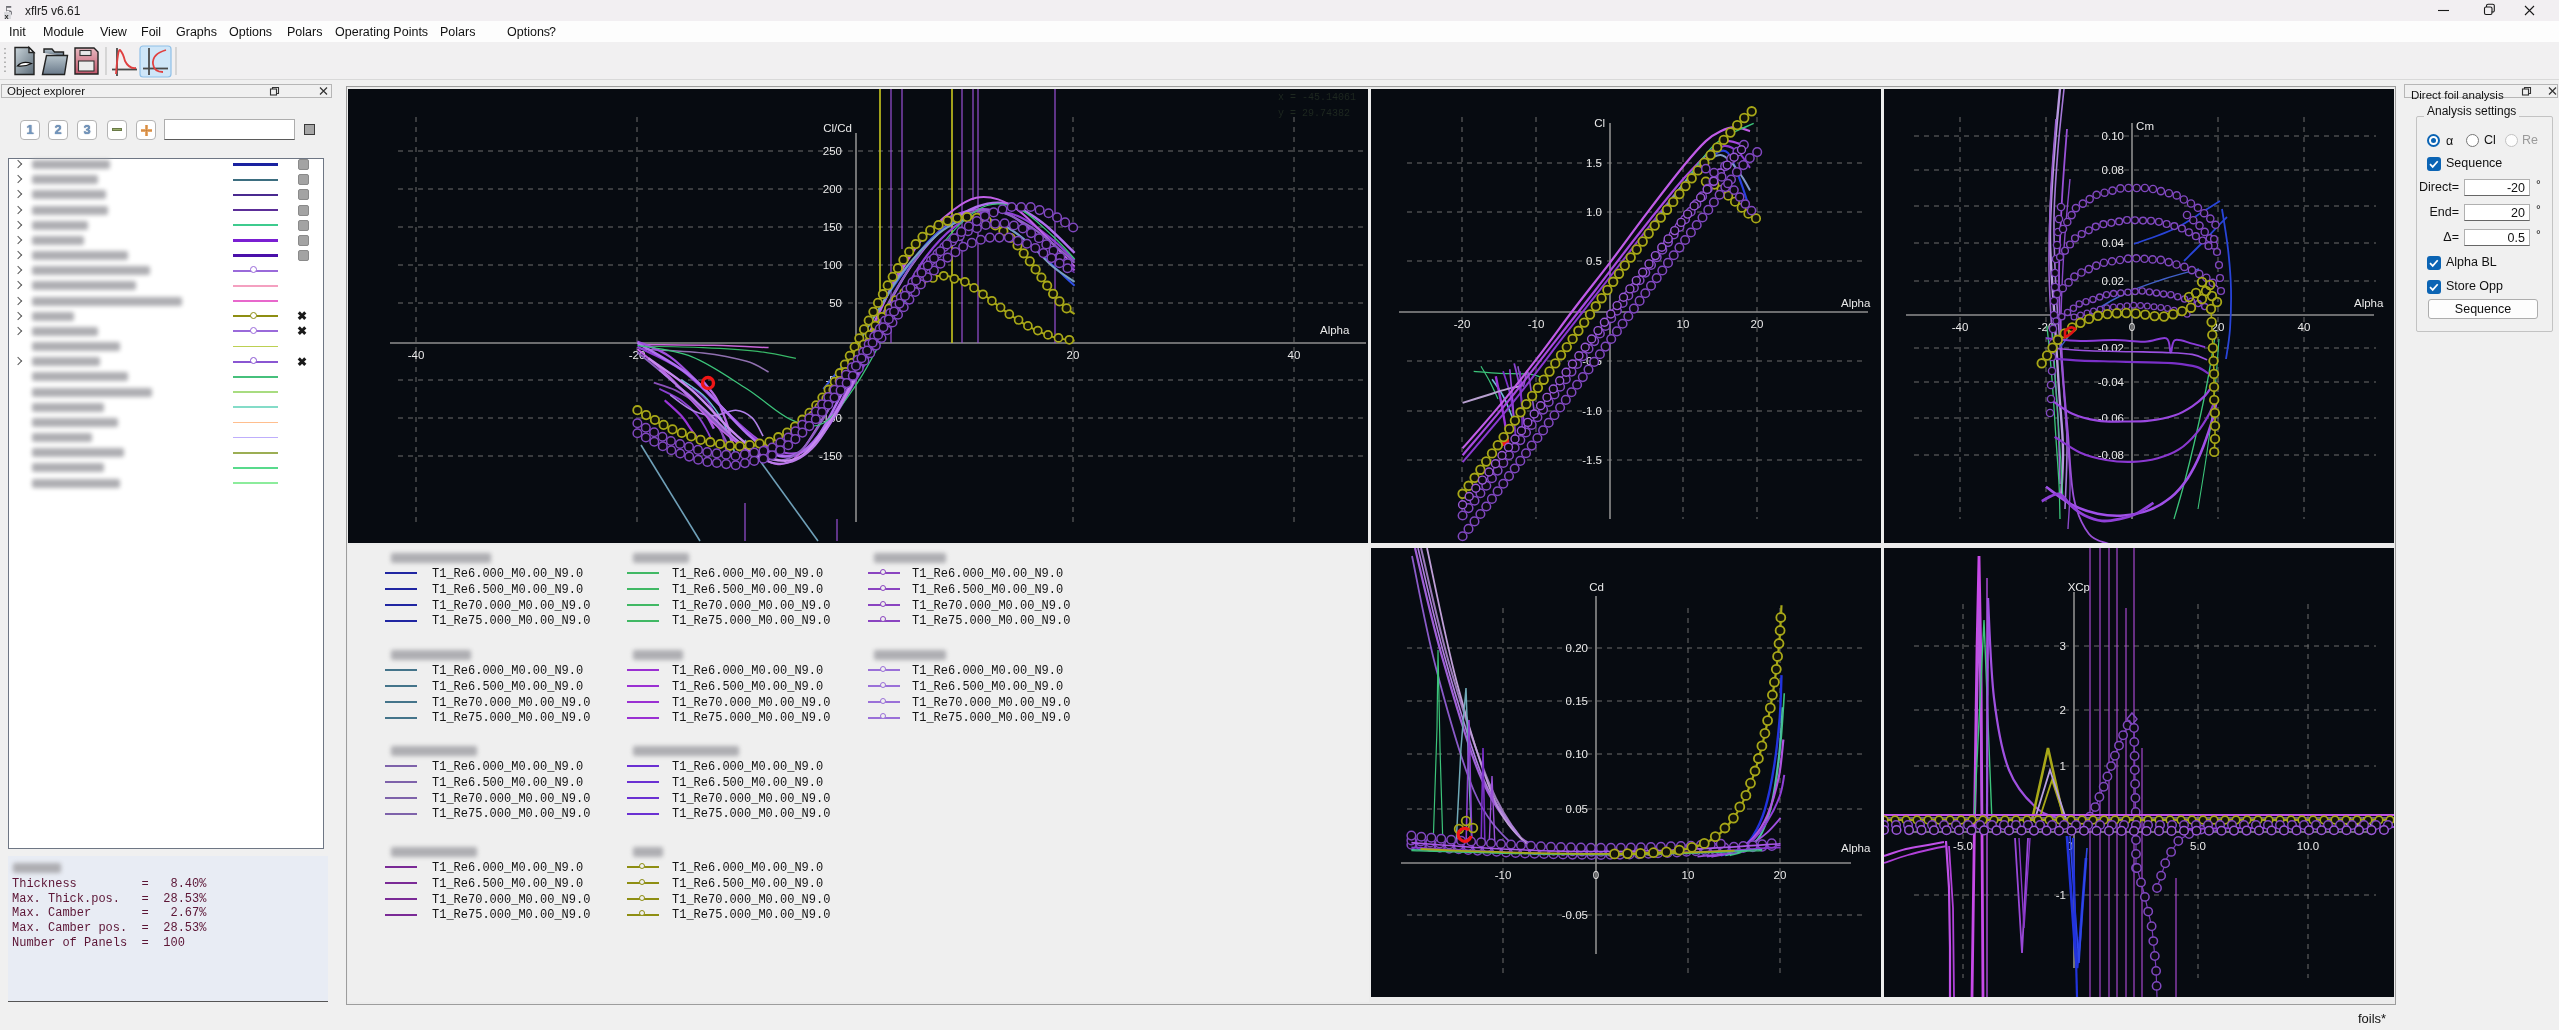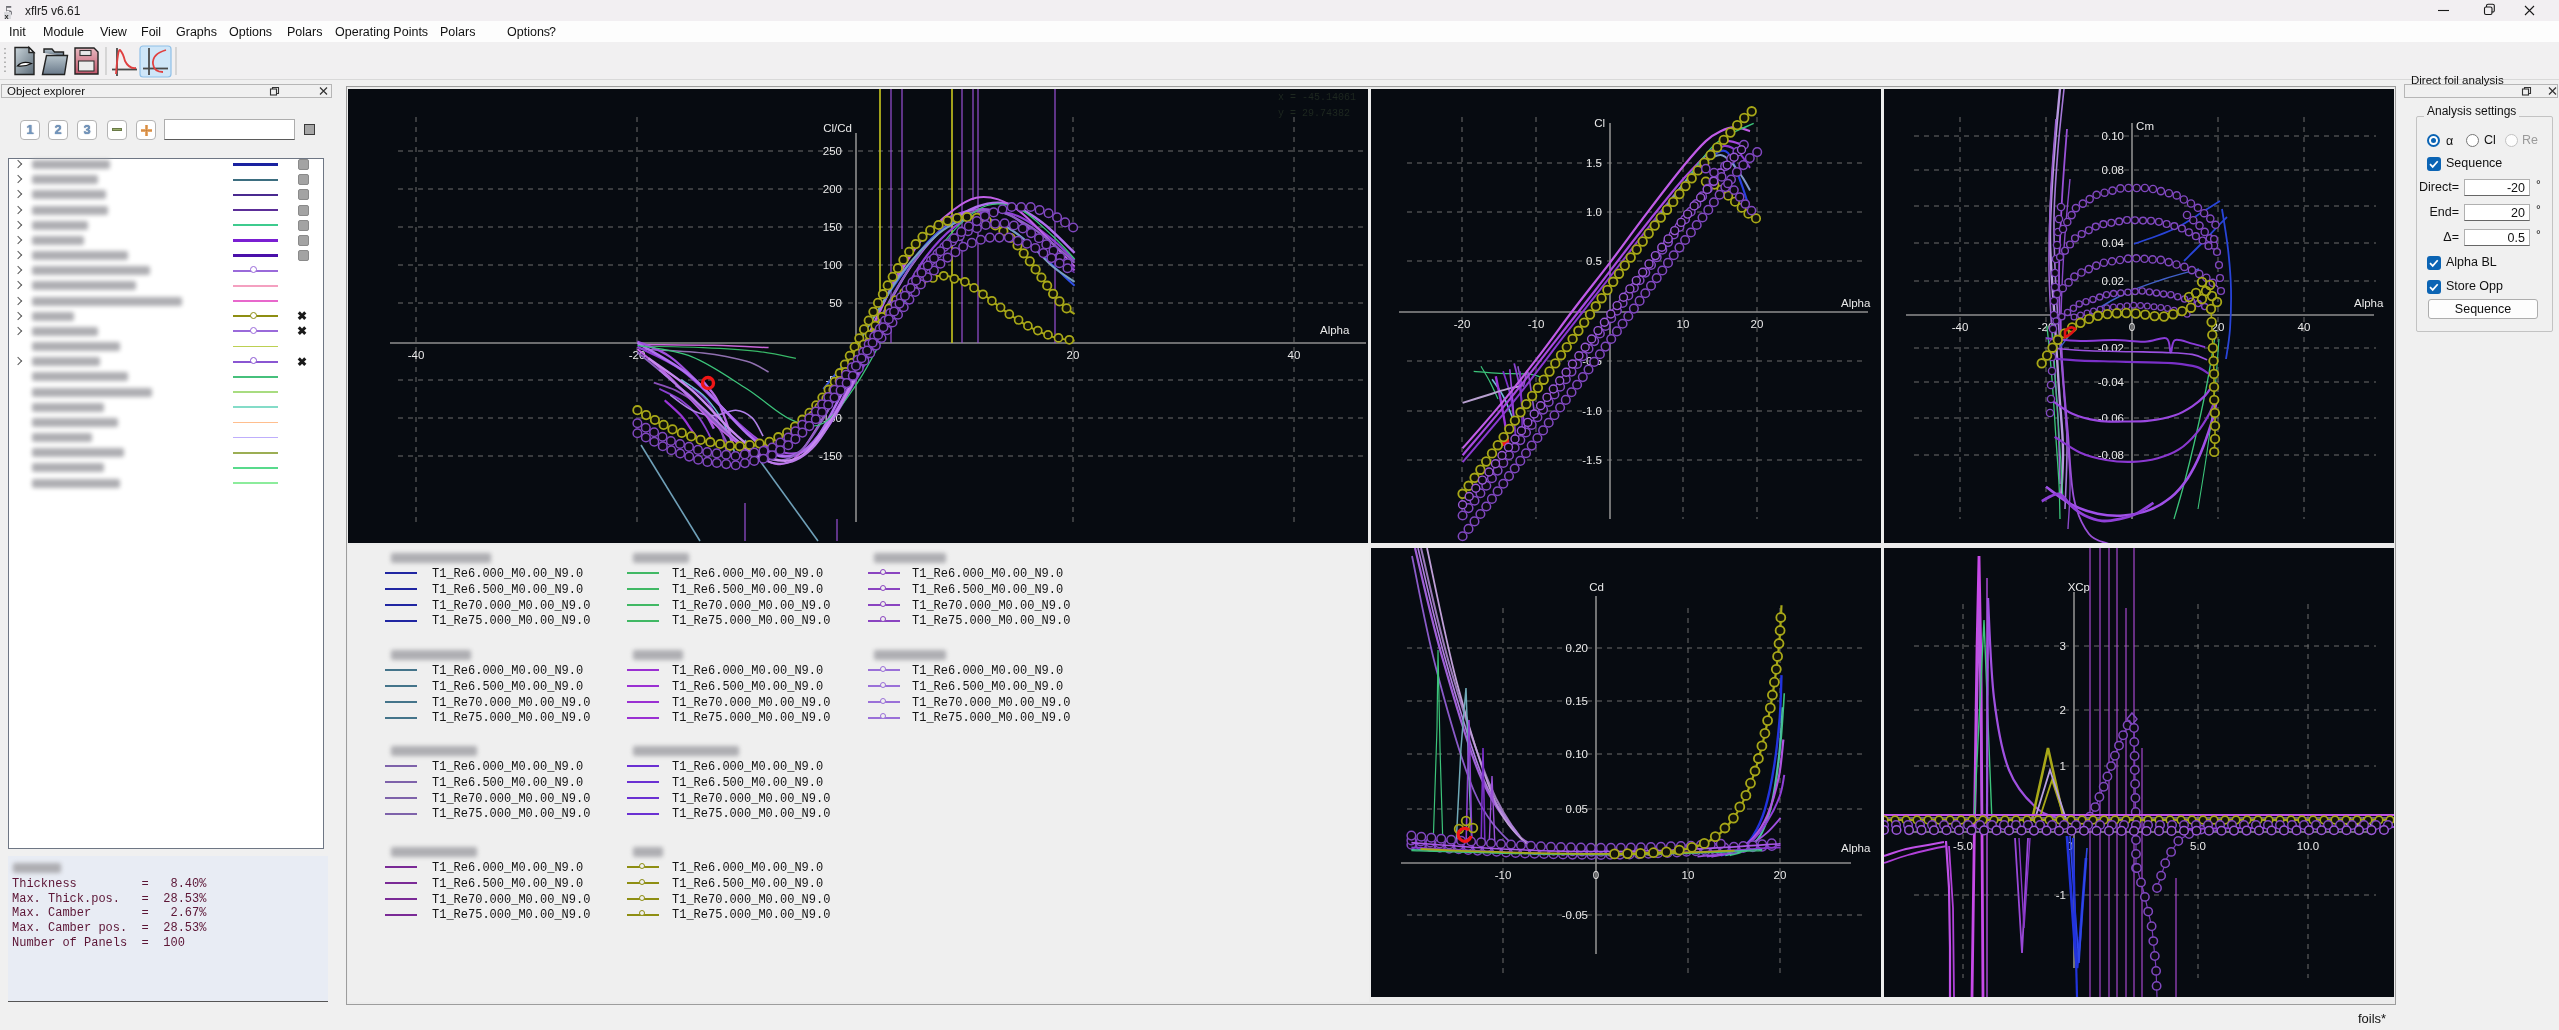--- a/index.html
+++ b/index.html
@@ -1503,21 +1503,21 @@
 <div class="abs" style="left:868px;top:685.0px;width:32px;height:2px;background:#9a70d8"></div>
 <div class="abs" style="left:880px;top:681.5px;width:6px;height:6px;border:1.8px solid #9a70d8;border-radius:50%;background:#efefef"></div>
 <div class="abs mono" style="left:912px;top:679.5px;font-size:12px;color:#141414">T1_Re6.500_M0.00_N9.0</div>
 <div class="abs" style="left:868px;top:701.0px;width:32px;height:2px;background:#9a70d8"></div>
 <div class="abs" style="left:880px;top:697.5px;width:6px;height:6px;border:1.8px solid #9a70d8;border-radius:50%;background:#efefef"></div>
 <div class="abs mono" style="left:912px;top:695.5px;font-size:12px;color:#141414">T1_Re70.000_M0.00_N9.0</div>
 <div class="abs" style="left:868px;top:716.8px;width:32px;height:2px;background:#9a70d8"></div>
 <div class="abs" style="left:880px;top:713.3px;width:6px;height:6px;border:1.8px solid #9a70d8;border-radius:50%;background:#efefef"></div>
 <div class="abs mono" style="left:912px;top:711.3px;font-size:12px;color:#141414">T1_Re75.000_M0.00_N9.0</div>
 <div class="abs" style="left:2404px;top:84px;width:154px;height:14px;background:#f0f0f0;border:1px solid #b6b6b6"></div>
-<div class="abs" style="left:2411px;top:74px;font-size:11.5px;color:#111">Direct foil analysis</div>
+<div class="abs" style="left:2411px;top:89px;font-size:11.5px;color:#111">Direct foil analysis</div>
 <svg class="abs" style="left:2520px;top:86px" width="38" height="11" viewBox="0 0 38 11">
  <rect x="2.5" y="3" width="6" height="6" fill="none" stroke="#333" stroke-width="1.1"></rect>
  <path d="M4.5,3 v-1.5 h6 v6 h-1.5" fill="none" stroke="#333" stroke-width="1.1"></path>
  <path d="M29,1.5 l7,7 M36,1.5 l-7,7" stroke="#333" stroke-width="1.2"></path>
 </svg>
 
 <div class="abs" style="left:2416px;top:116px;width:137px;height:216px;border:1px solid #c3c3c3;border-radius:2px"></div>
 <div class="abs" style="left:2424px;top:104px;font-size:12px;color:#111;background:#f0f0f0;padding:0 3px">Analysis settings</div>
 
 <div class="abs" style="left:2427px;top:134px;width:13px;height:13px;border:2px solid #0b64b4;border-radius:50%;background:#fff"></div>

